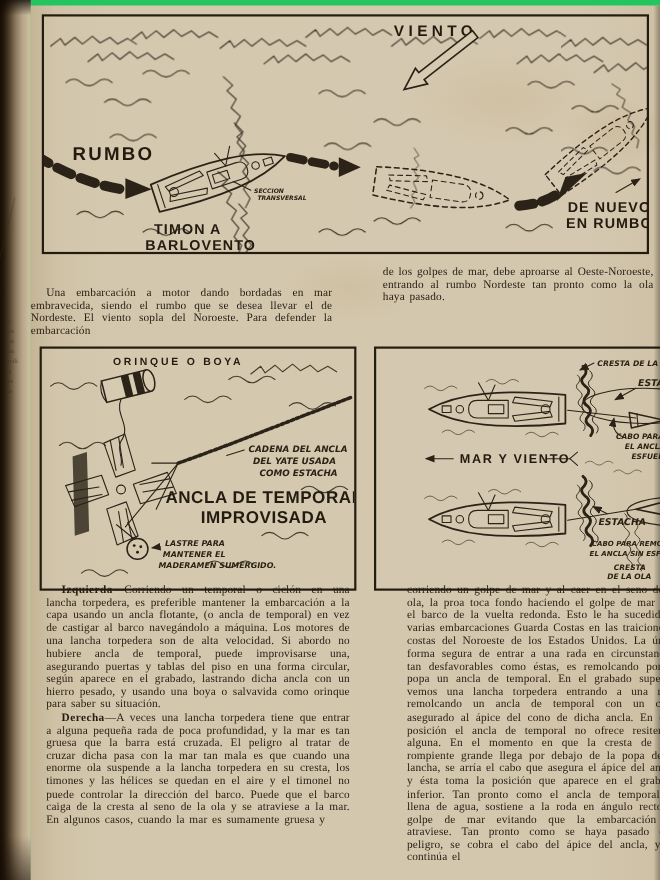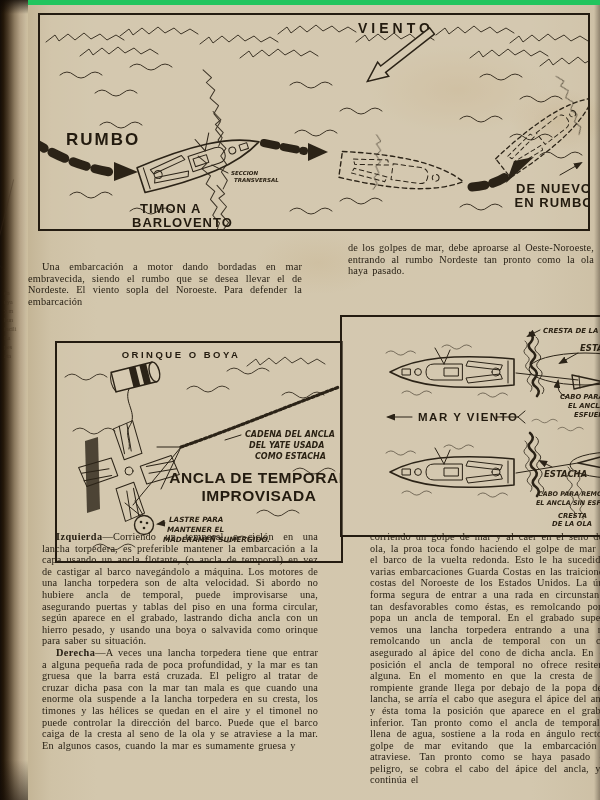--- a/index.html
+++ b/index.html
@@ -22,21 +22,21 @@
     background:
       radial-gradient(ellipse 130px 65px at 430px 85px,rgba(178,140,78,.20),transparent 70%),
       radial-gradient(ellipse 70px 45px at 530px 115px,rgba(172,132,70,.22),transparent 70%),
       radial-gradient(ellipse 90px 45px at 290px 258px,rgba(176,140,80,.12),transparent 70%),
       radial-gradient(ellipse 110px 80px at 500px 630px,rgba(170,134,74,.10),transparent 70%),
       linear-gradient(90deg,#c4b596 0%,#cfc2a6 4%,#d3c7ad 12%,#d3c7ae 88%,#cdc0a5 100%);}
   .page::after{content:"";position:absolute;right:0;top:0;width:6px;height:100%;
     background:linear-gradient(270deg,rgba(30,20,10,.35),rgba(30,20,10,0));}
   .figbox{position:absolute;border:2px solid #241c11;background:rgba(216,204,180,.35);}
   #fig-top{left:10px;top:8px;width:548px;height:214px;}
-  #fig-anchor{left:27px;top:310px;width:284px;height:218px;margin-top:26px;}
+  #fig-anchor{left:8px;top:310px;width:284px;height:218px;}
   #fig-tow{left:312px;top:310px;width:246px;height:218px;padding-left:40px;}
   
   .col{position:absolute;text-align:justify;font-size:10.3px;line-height:11.6px;
     letter-spacing:.15px;word-spacing:1.5px;color:#241d12;}
   .col p{margin:0;text-indent:14px;}
   #cap-left{left:0;top:237px;width:274px;margin-top:19px;}
   #cap-right{left:320px;top:237px;width:246px;}
   #body-left{left:14px;top:526px;width:276px;height:269px;overflow:hidden;}
   #body-right{left:320px;top:526px;width:246px;height:269px;overflow:hidden;margin-left:22px;}
   .lead{font-weight:bold;letter-spacing:.4px;margin-top:44px;}

